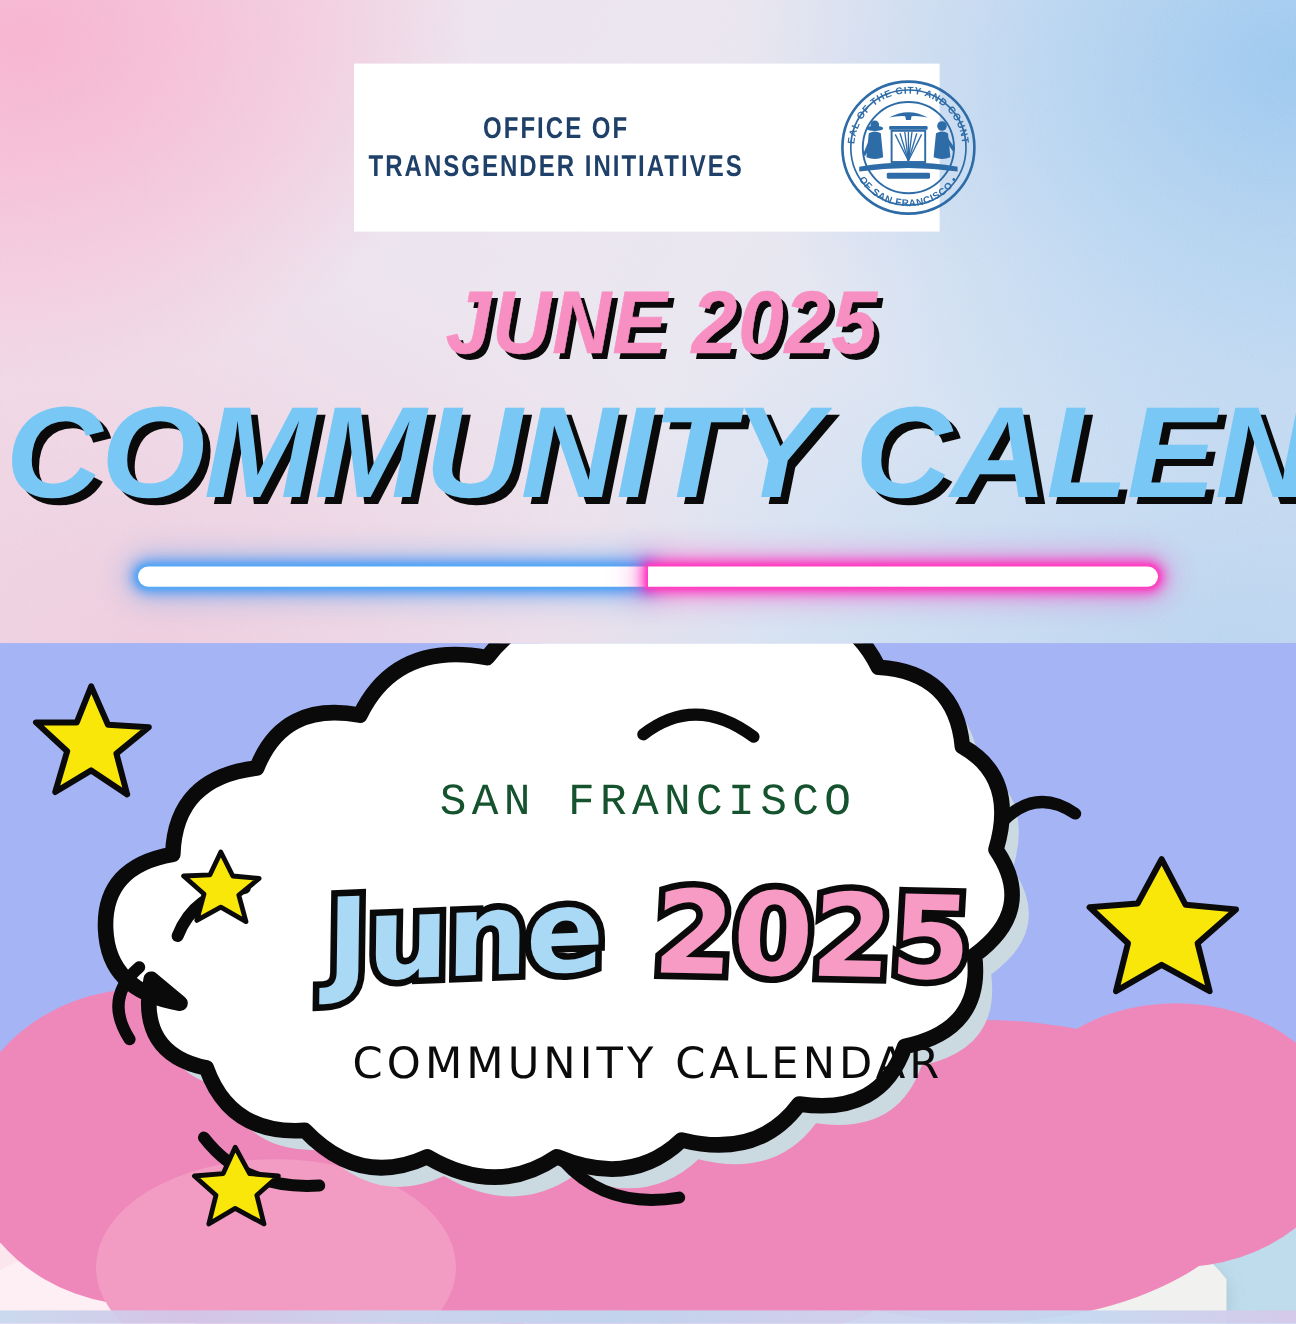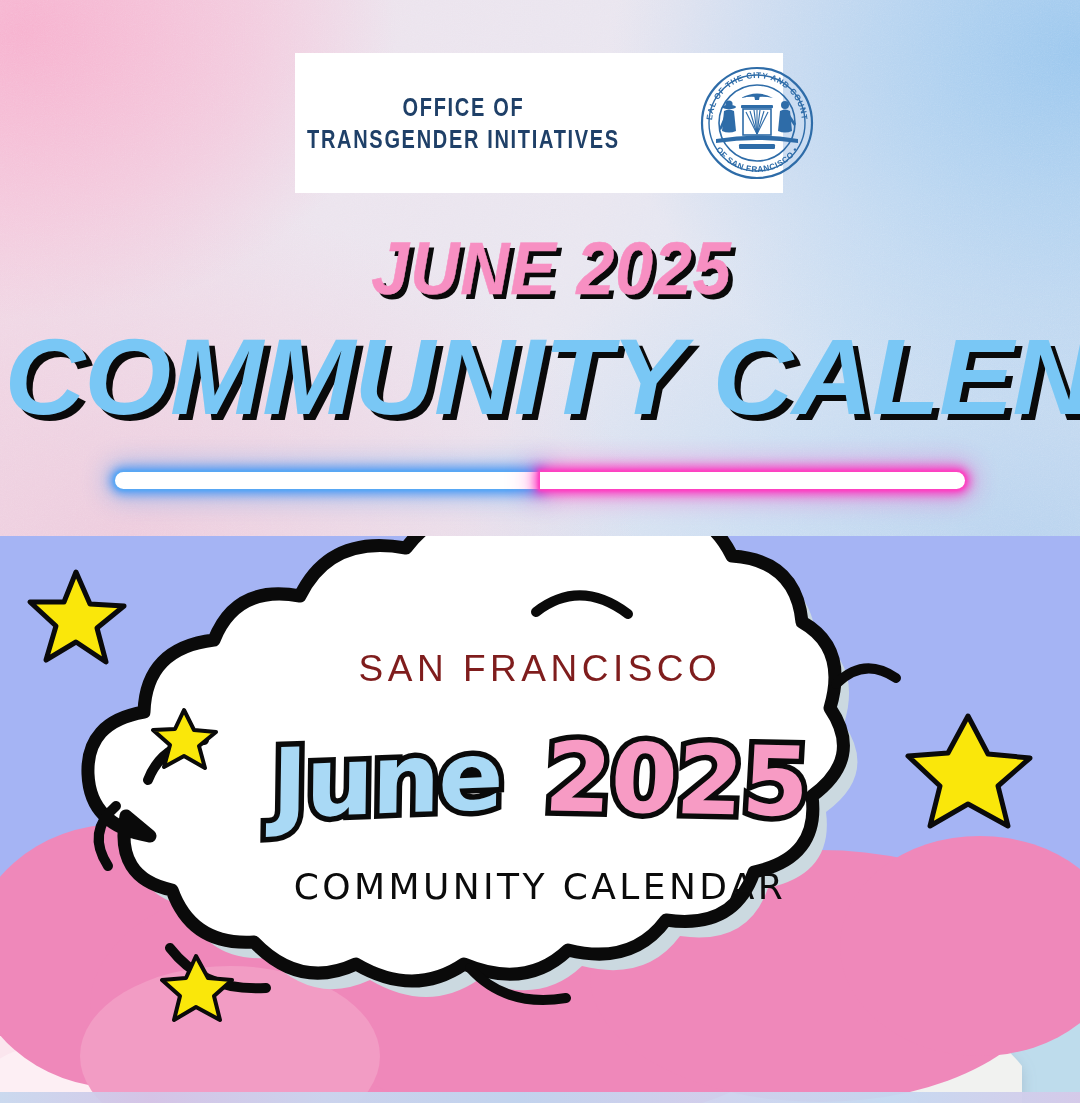--- a/index.html
+++ b/index.html
@@ -133,25 +133,25 @@
     overflow:hidden;
     background:#A5B4F4;
   }
   .illus svg { position:absolute; left:0; top:0; }
 
   
   .cloud-text { position:absolute; left:0; top:0; width:1080px; height:567px; pointer-events:none; }
   .sf-line {
     position:absolute; left:0; top:112px; width:1080px;
     text-align:center;
-    font-family:Liberation Sans, sans-serif;
+    font-family:Liberation Mono, monospace;
     font-weight:400;
     font-size:37px;
     letter-spacing:4.5px;
-    color:#7f1d1d;
+    color:#14532d;
   }
   .cc-line {
     position:absolute; left:0; top:330px; width:1080px;
     text-align:center;
     font-family:"DejaVu Sans", sans-serif;
     font-weight:400;
     font-size:36px;
     letter-spacing:3.4px;
     color:#0b0b0b;
   }

